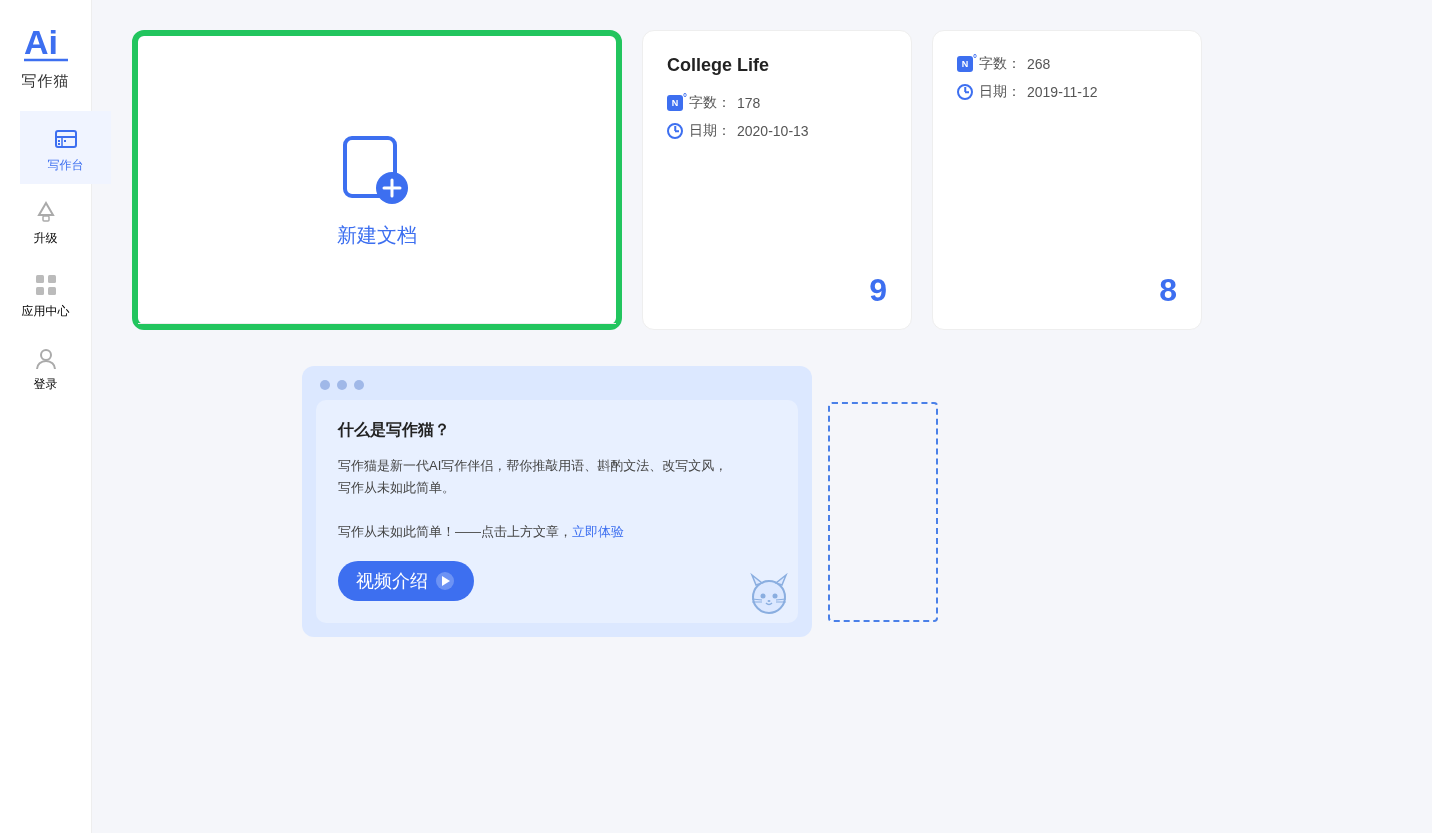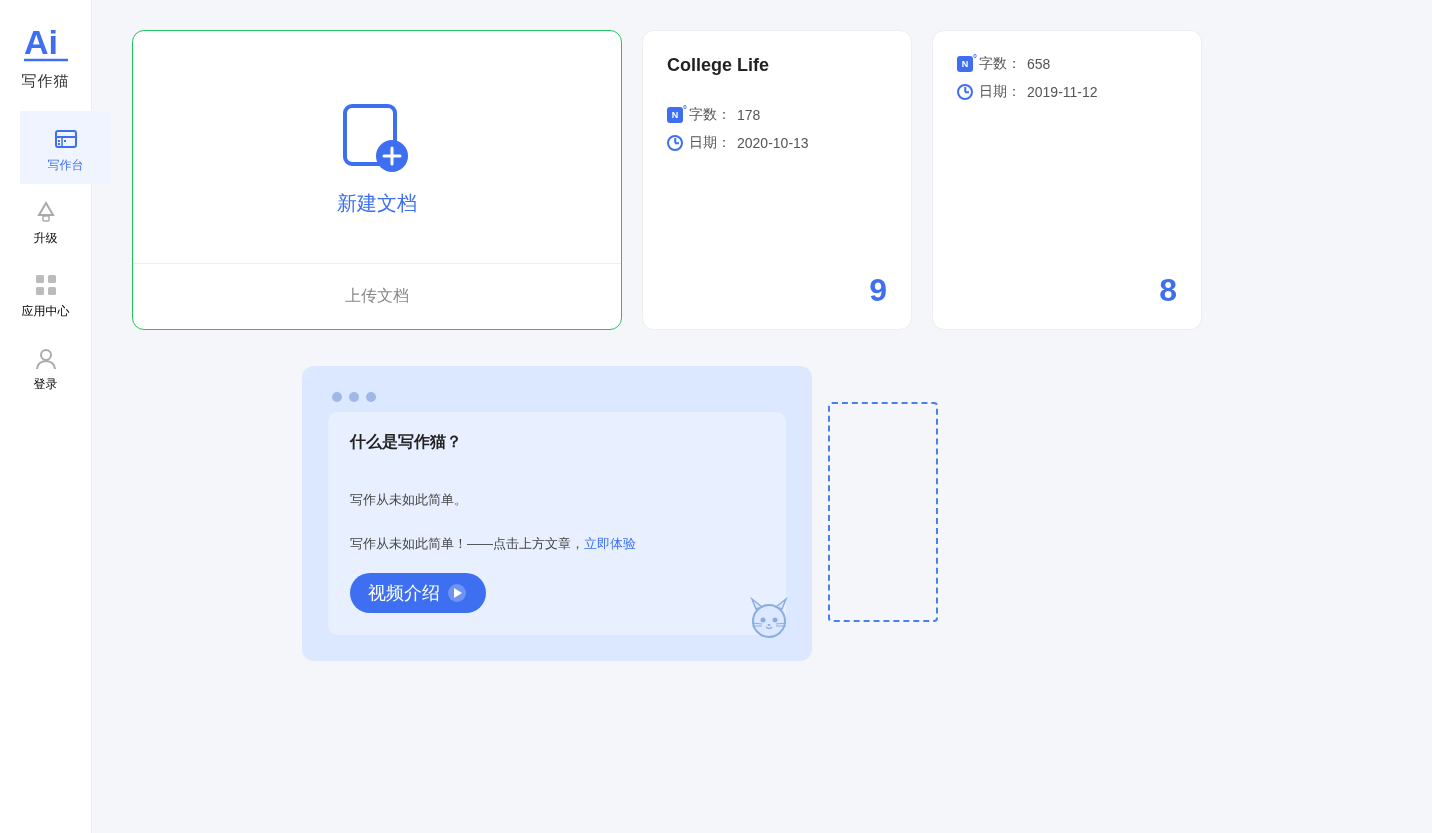--- a/index.html
+++ b/index.html
@@ -108,21 +108,21 @@
     .card-new {
       background: #fff;
       border-radius: 12px;
       width: 490px;
       min-height: 300px;
       display: flex;
       flex-direction: column;
       align-items: center;
       justify-content: center;
       cursor: pointer;
-      border: 1px solid #22c55e;
+      border: 6px solid #22c55e;
       gap: 0;
     }
 
     .card-new-top {
       flex: 1;
       display: flex;
       align-items: center;
       justify-content: center;
       flex-direction: column;
       gap: 12px;
@@ -157,21 +157,20 @@
     .card-doc {
       background: #fff;
       border-radius: 12px;
       width: 270px;
       min-height: 300px;
       display: flex;
       flex-direction: column;
       border: 1px solid #eee;
       padding: 24px 24px 20px 24px;
       cursor: pointer;
-      gap: 12px;
     }
 
     .card-doc-title {
       font-size: 18px;
       font-weight: 600;
       color: #222;
       margin-bottom: 18px;
     }
 
     .card-doc-meta {
@@ -194,21 +193,21 @@
       font-weight: 700;
       color: #3d6ff0;
       text-align: right;
       margin-top: 30px;
     }
 
     .info-panel {
       background: #dce8ff;
       border-radius: 12px;
       width: 510px;
-      padding: 12px;
+      padding: 0;
       overflow: hidden;
       position: relative;
     }
 
     .info-panel-header {
       display: flex;
       align-items: center;
       gap: 7px;
       padding: 14px 18px 10px 18px;
     }
@@ -427,23 +426,20 @@
 
         <svg class="new-doc-icon" viewBox="0 0 80 80" fill="none">
           <rect x="8" y="8" width="50" height="58" rx="7" stroke="#3d6ff0" stroke-width="4" fill="none"></rect>
           <circle cx="55" cy="58" r="16" fill="#3d6ff0"></circle>
           <line x1="55" y1="50" x2="55" y2="66" stroke="white" stroke-width="3" stroke-linecap="round"></line>
           <line x1="47" y1="58" x2="63" y2="58" stroke="white" stroke-width="3" stroke-linecap="round"></line>
         </svg>
         <span class="card-new-title">新建文档</span>
       </div>
       <div class="card-new-divider"></div>
-      <div class="card-new-bottom">
-        <span>上传文档</span>
-      </div>
     </div>
 
     <div class="card-doc">
       <div class="card-doc-title">College Life</div>
       <div class="card-doc-meta">
         <div class="meta-row">
           <span class="meta-n-icon">N</span>
           <span>字数：</span>
           <span>178</span>
         </div>
@@ -454,21 +450,21 @@
         </div>
       </div>
       <div class="card-doc-count">9</div>
     </div>
 
     <div class="card-doc">
       <div class="card-doc-meta">
         <div class="meta-row">
           <span class="meta-n-icon">N</span>
           <span>字数：</span>
-          <span>658</span>
+          <span>268</span>
         </div>
         <div class="meta-row">
           <span class="meta-clock-icon"></span>
           <span>日期：</span>
           <span>2019-11-12</span>
         </div>
       </div>
       <div class="card-doc-count">8</div>
     </div>
 
@@ -480,21 +476,21 @@
 
       <div class="info-panel-header">
         <span class="dot"></span>
         <span class="dot"></span>
         <span class="dot"></span>
       </div>
 
       <div class="info-panel-body">
         <div class="info-panel-heading">什么是写作猫？</div>
         <div class="info-panel-desc">
-          <br>
+          <span>写作猫是新一代AI写作伴侣，帮你推敲用语、斟酌文法、改写文风，</span><br>
           <span>写作从未如此简单。</span>
           <br><br>
           <span>写作从未如此简单！——点击上方文章，</span><a class="info-panel-link">立即体验</a>
         </div>
 
         <div style="display:flex; align-items:center; justify-content: space-between;">
           <button class="video-btn">
             <span>视频介绍</span>
             <div class="play-icon">
               <div class="play-triangle"></div>

